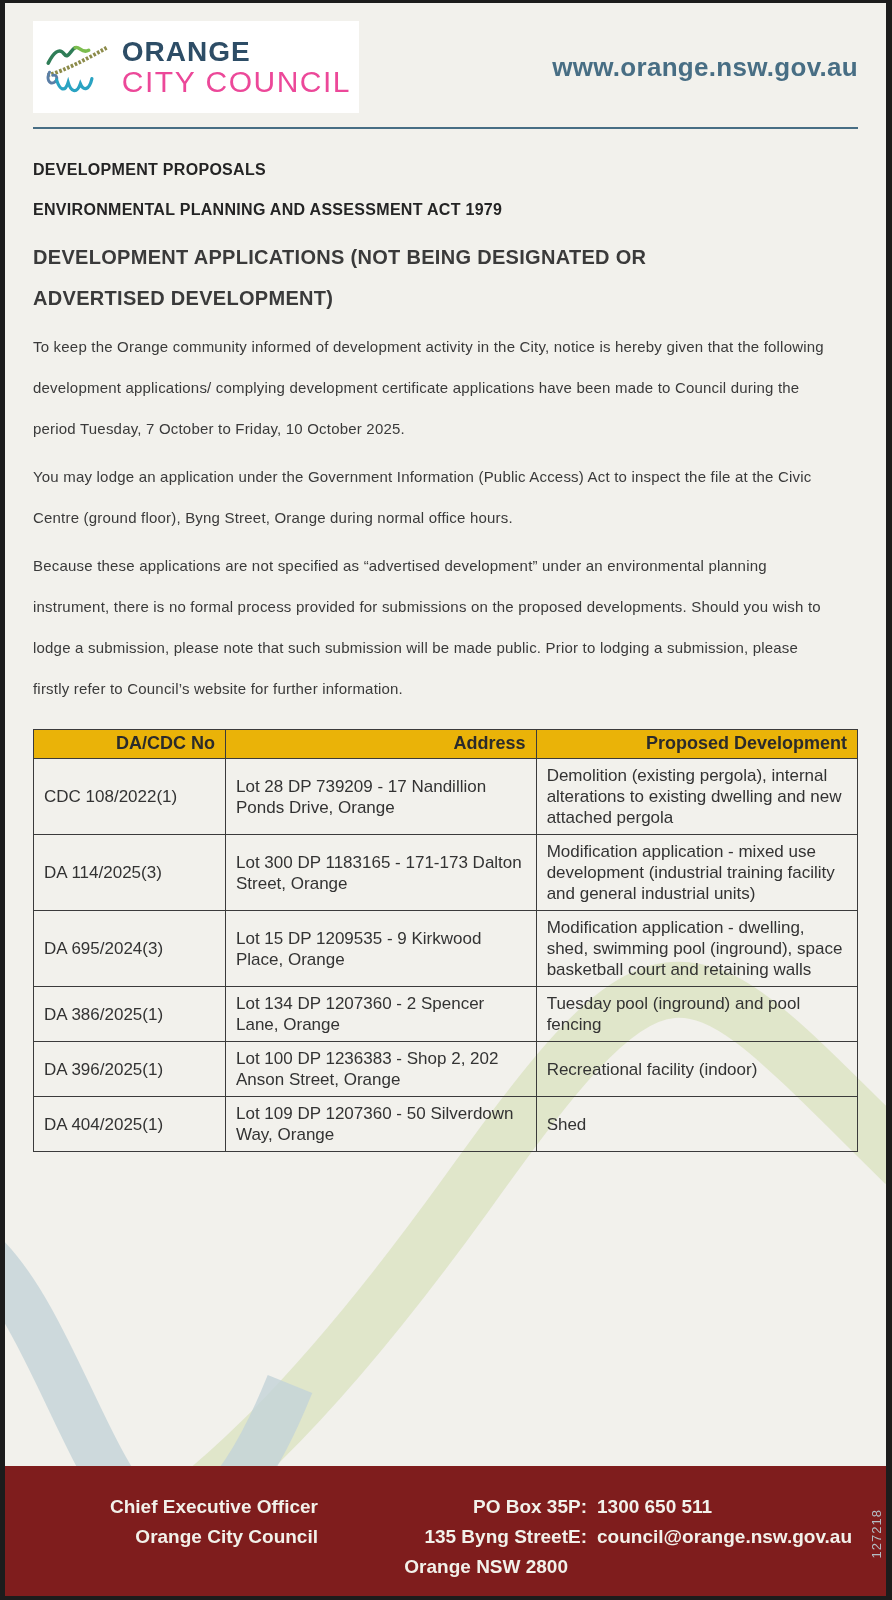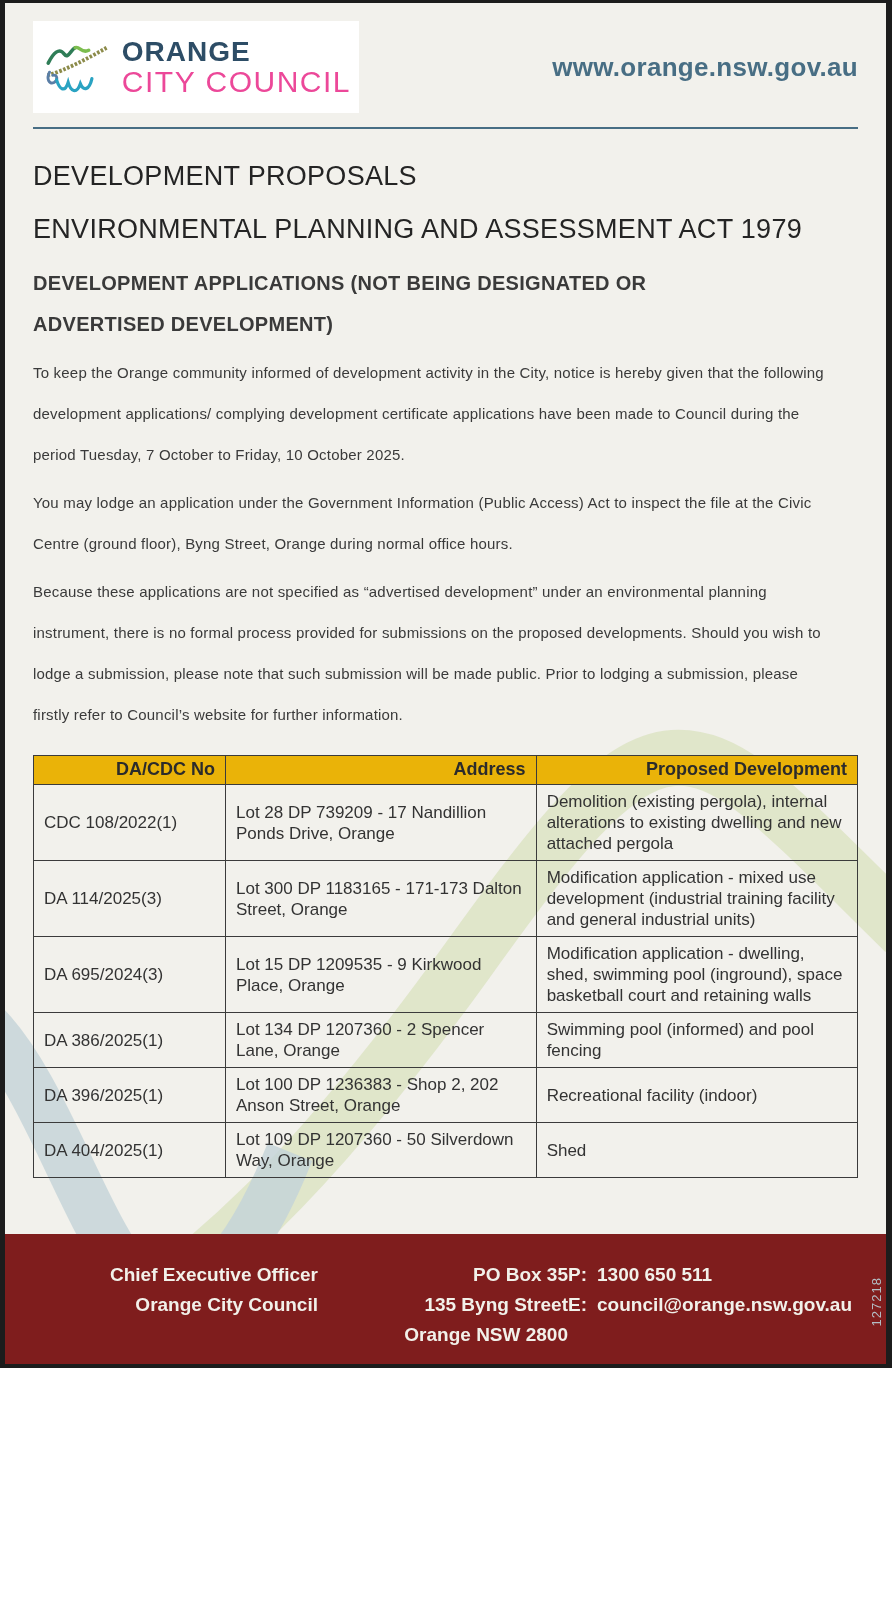--- a/index.html
+++ b/index.html
@@ -1,21 +1,21 @@
 <!DOCTYPE html>
 <html><head>
 <meta charset="utf-8">
 <style>
   html, body { margin: 0; padding: 0; background: #ffffff; }
   * { box-sizing: border-box; }
 
   .notice {
     position: relative;
     width: 892px;
-    height: 1368px;
+    height: 1600px;
     background: #f2f1ec;
     border-style: solid;
     border-color: #1c1c1c;
     border-width: 3px 6px 4px 5px;
     overflow: hidden;
     font-family: "Liberation Sans", sans-serif;
     color: #3a3a3a;
   }
 
   .watermark {
@@ -64,22 +64,22 @@
   }
   .rule {
     margin-top: 14px;
     border-top: 2px solid #486e84;
     width: 100%;
   }
 
   
   .text-col { width: 800px; }
   .h-bold {
-    font-size: 27px;
-    font-weight: normal;
+    font-size: 16px;
+    font-weight: bold;
     color: #242424;
     letter-spacing: 0.3px;
     margin: 0;
   }
   .h1 { margin-top: 32px; }
   .h2 { margin-top: 22px; }
   .h-reg {
     font-size: 20px;
     font-weight: bold;
     color: #3a3a3a;
@@ -230,21 +230,21 @@
 
           <tr>
             <td>DA 695/2024(3)</td>
             <td>Lot 15 DP 1209535 - 9 Kirkwood Place, Orange</td>
             <td>Modification application - dwelling, shed, swimming pool (inground), space basketball court and retaining walls</td>
           </tr>
 
           <tr>
             <td>DA 386/2025(1)</td>
             <td>Lot 134 DP 1207360 - 2 Spencer Lane, Orange</td>
-            <td>Swimming pool (informed) and pool fencing</td>
+            <td>Tuesday pool (inground) and pool fencing</td>
           </tr>
 
           <tr>
             <td>DA 396/2025(1)</td>
             <td>Lot 100 DP 1236383 - Shop 2, 202 Anson Street, Orange</td>
             <td>Recreational facility (indoor)</td>
           </tr>
 
           <tr>
             <td>DA 404/2025(1)</td>

